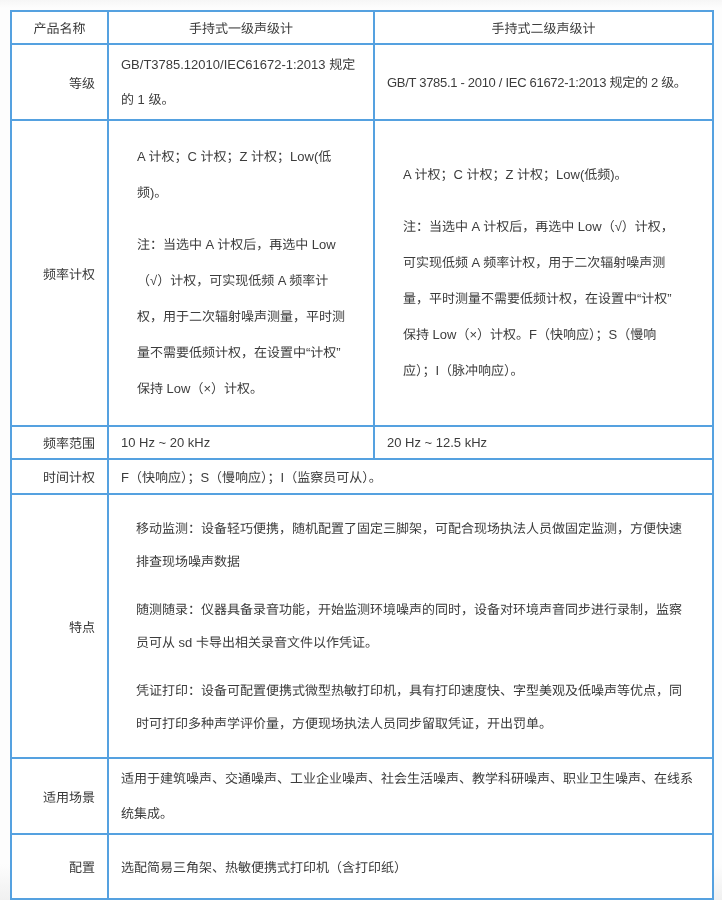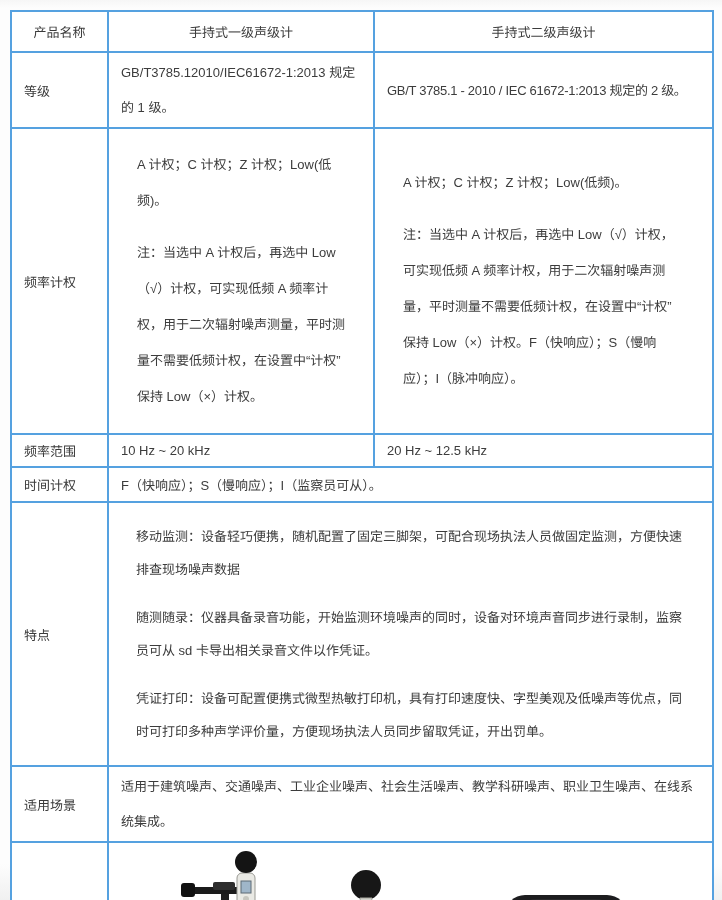--- a/index.html
+++ b/index.html
@@ -26,25 +26,25 @@
     border:2px solid #55a1e0;
     padding:2px 12px;
     vertical-align:middle;
     word-break:break-word;
   }
   col.c-label{width:97px;}
   col.c-one{width:266px;}
   col.c-two{width:339px;}
 
   td.label{
-    text-align:left;
+    text-align:right;
     padding:2px 4px;
     color:#3a3a3a;
   }
-  tr.r-header{height:41px;}
+  tr.r-header{height:33px;}
   tr.r-header td{text-align:center;}
   tr.r-grade{height:72px;}
   tr.r-grade td{line-height:35px;}
   tr.r-grade td.label{line-height:normal;}
   tr.r-fw{height:200px;}
   td.cell-para p{margin:16px;line-height:36px;}
   tr.r-fr{height:33px;padding-left:41px;}
   tr.r-tw{height:35px;}
   tr.r-feat{height:207px;}
   tr.r-feat td.wide p{margin:15px;line-height:33px;}
@@ -117,20 +117,24 @@
         <p>随测随录：仪器具备录音功能，开始监测环境噪声的同时，设备对环境声音同步进行录制，监察员可从 sd 卡导出相关录音文件以作凭证。</p>
         <p>凭证打印：设备可配置便携式微型热敏打印机，具有打印速度快、字型美观及低噪声等优点，同时可打印多种声学评价量，方便现场执法人员同步留取凭证，开出罚单。</p>
       </td>
     </tr>
 
     <tr class="r-scene">
       <td class="label">适用场景</td>
       <td class="wide" colspan="2">适用于建筑噪声、交通噪声、工业企业噪声、社会生活噪声、教学科研噪声、职业卫生噪声、在线系统集成。</td>
     </tr>
 
+    <tr class="r-config">
+      <td class="label">配置</td>
+      <td class="wide" colspan="2">选配简易三角架、热敏便携式打印机（含打印纸）</td>
+    </tr>
 
     <tr class="r-figure">
       <td class="label">附图</td>
       <td class="figures" colspan="2">
         <div class="fig-wrap">
 
           <svg class="fig fig-tripod" width="104" height="164" viewBox="0 0 104 164">
             <g>
 
               <line x1="52" y1="84" x2="18" y2="160" stroke="#262626" stroke-width="4"></line>

